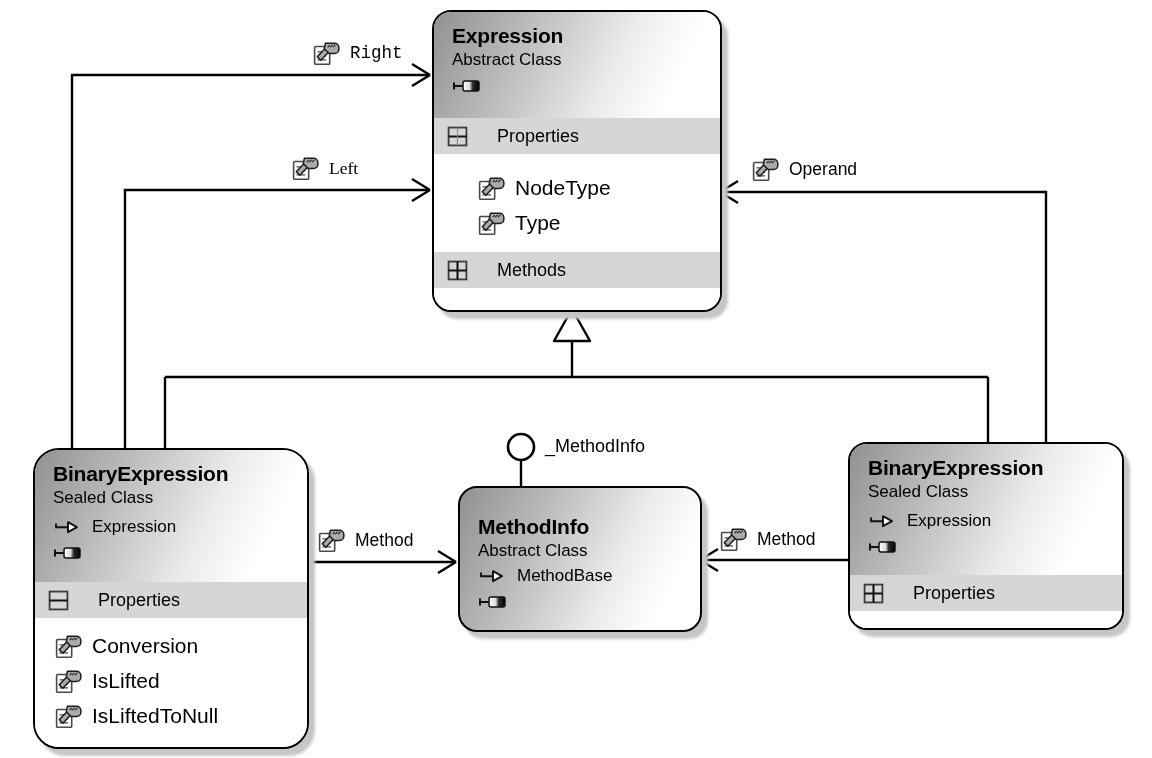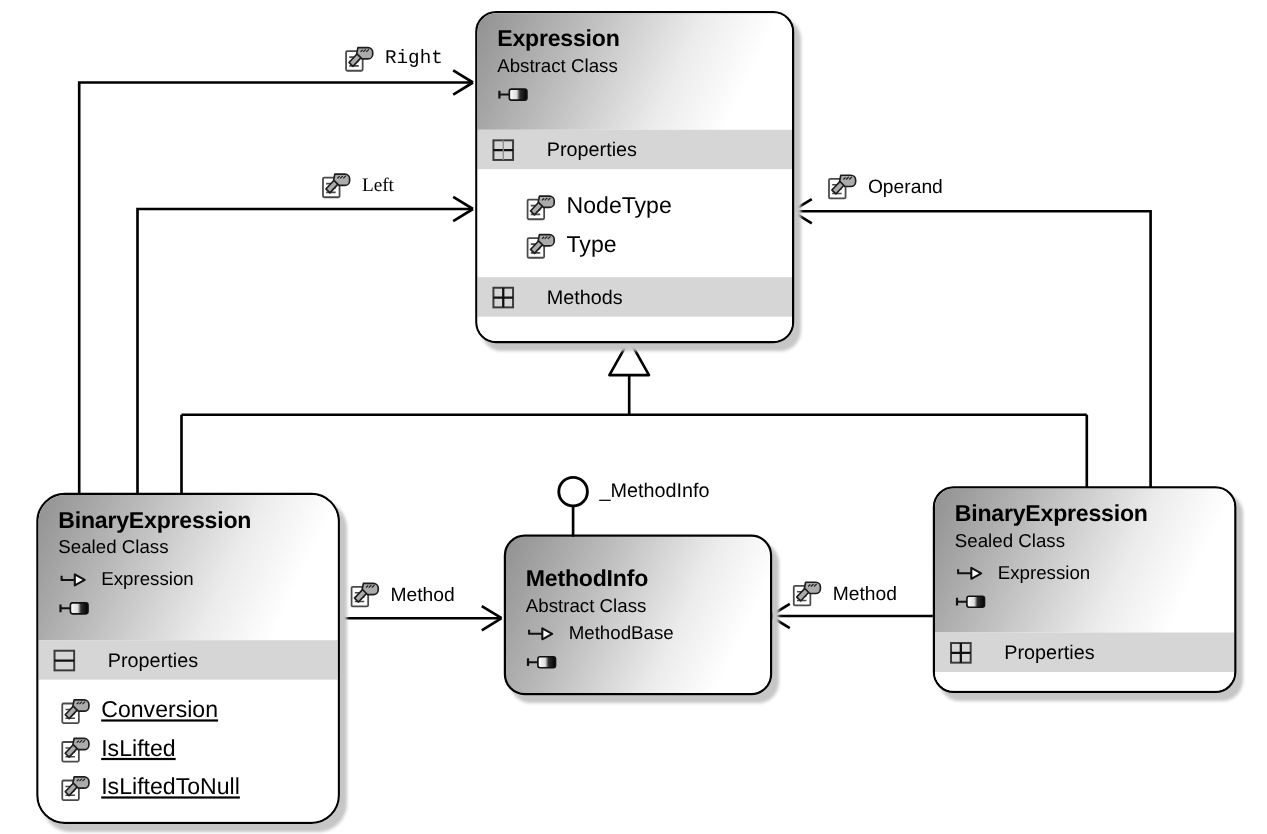--- a/index.html
+++ b/index.html
@@ -153,21 +153,21 @@
       <svg class="widget" width="30" height="16">
           <use href="#i-widget"></use>
         </svg>
     </div>
     <div class="band">
       <svg class="toggle">
           <use href="#i-minus"></use>
         </svg>
       <span>Properties</span>
     </div>
-    <div class="rows" style="padding:10px 0 0 20px;text-decoration:underline;">
+    <div class="rows" style="padding:10px 0 0 20px;">
       <div class="row">
         <svg class="pico">
             <use href="#i-prop"></use>
           </svg>
         <span>Conversion</span>
       </div>
       <div class="row">
         <svg class="pico">
             <use href="#i-prop"></use>
           </svg>

